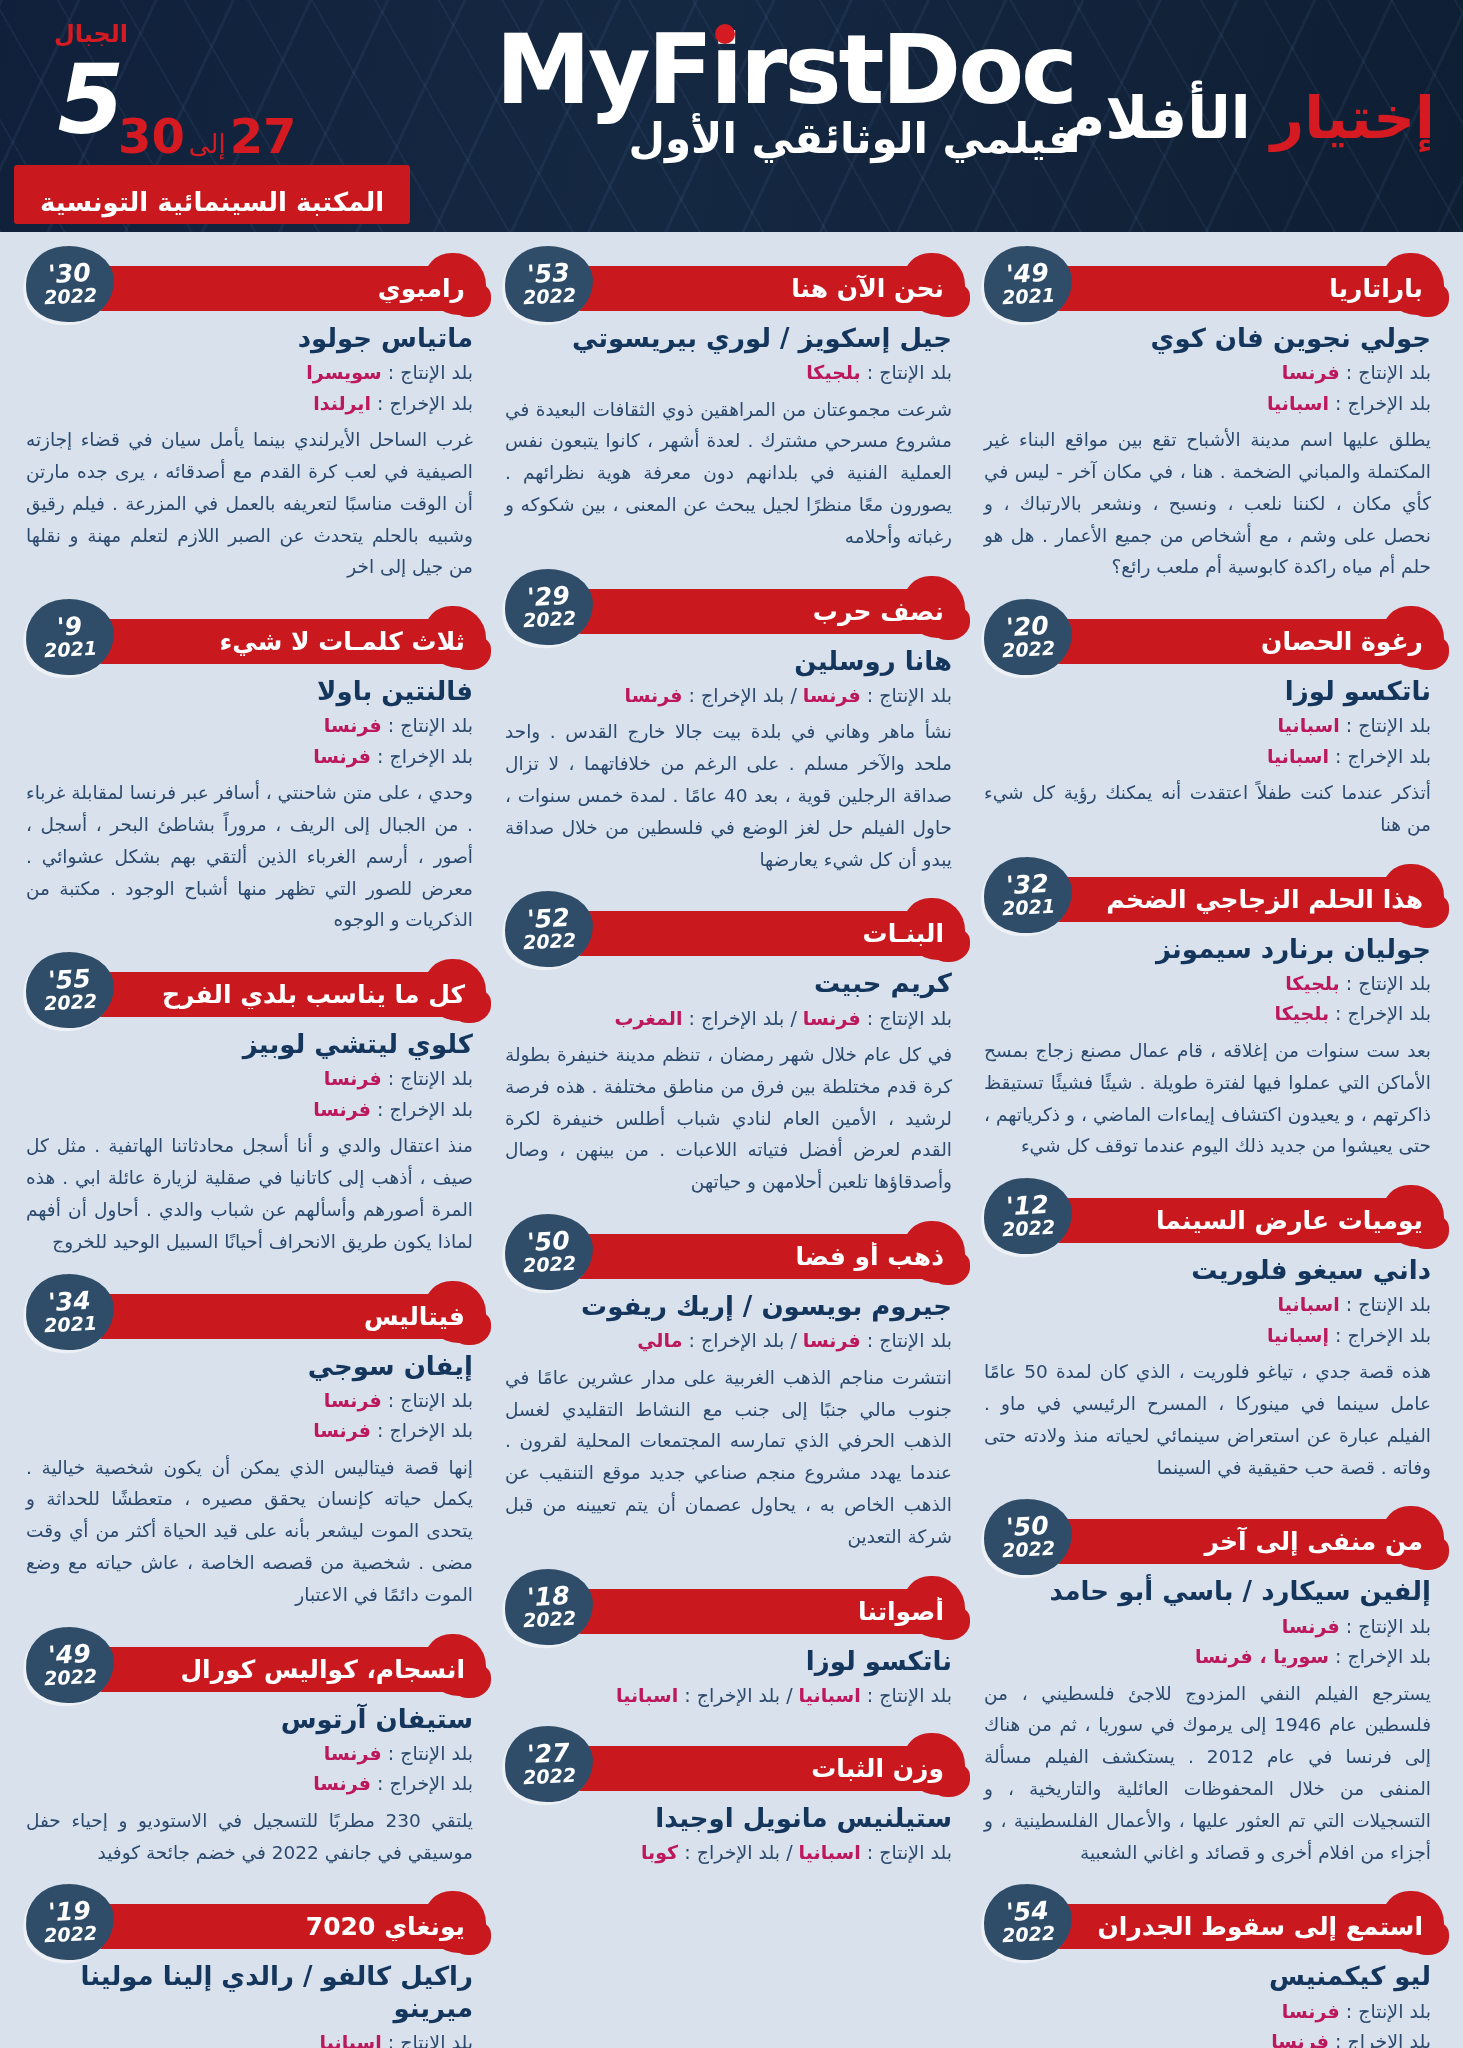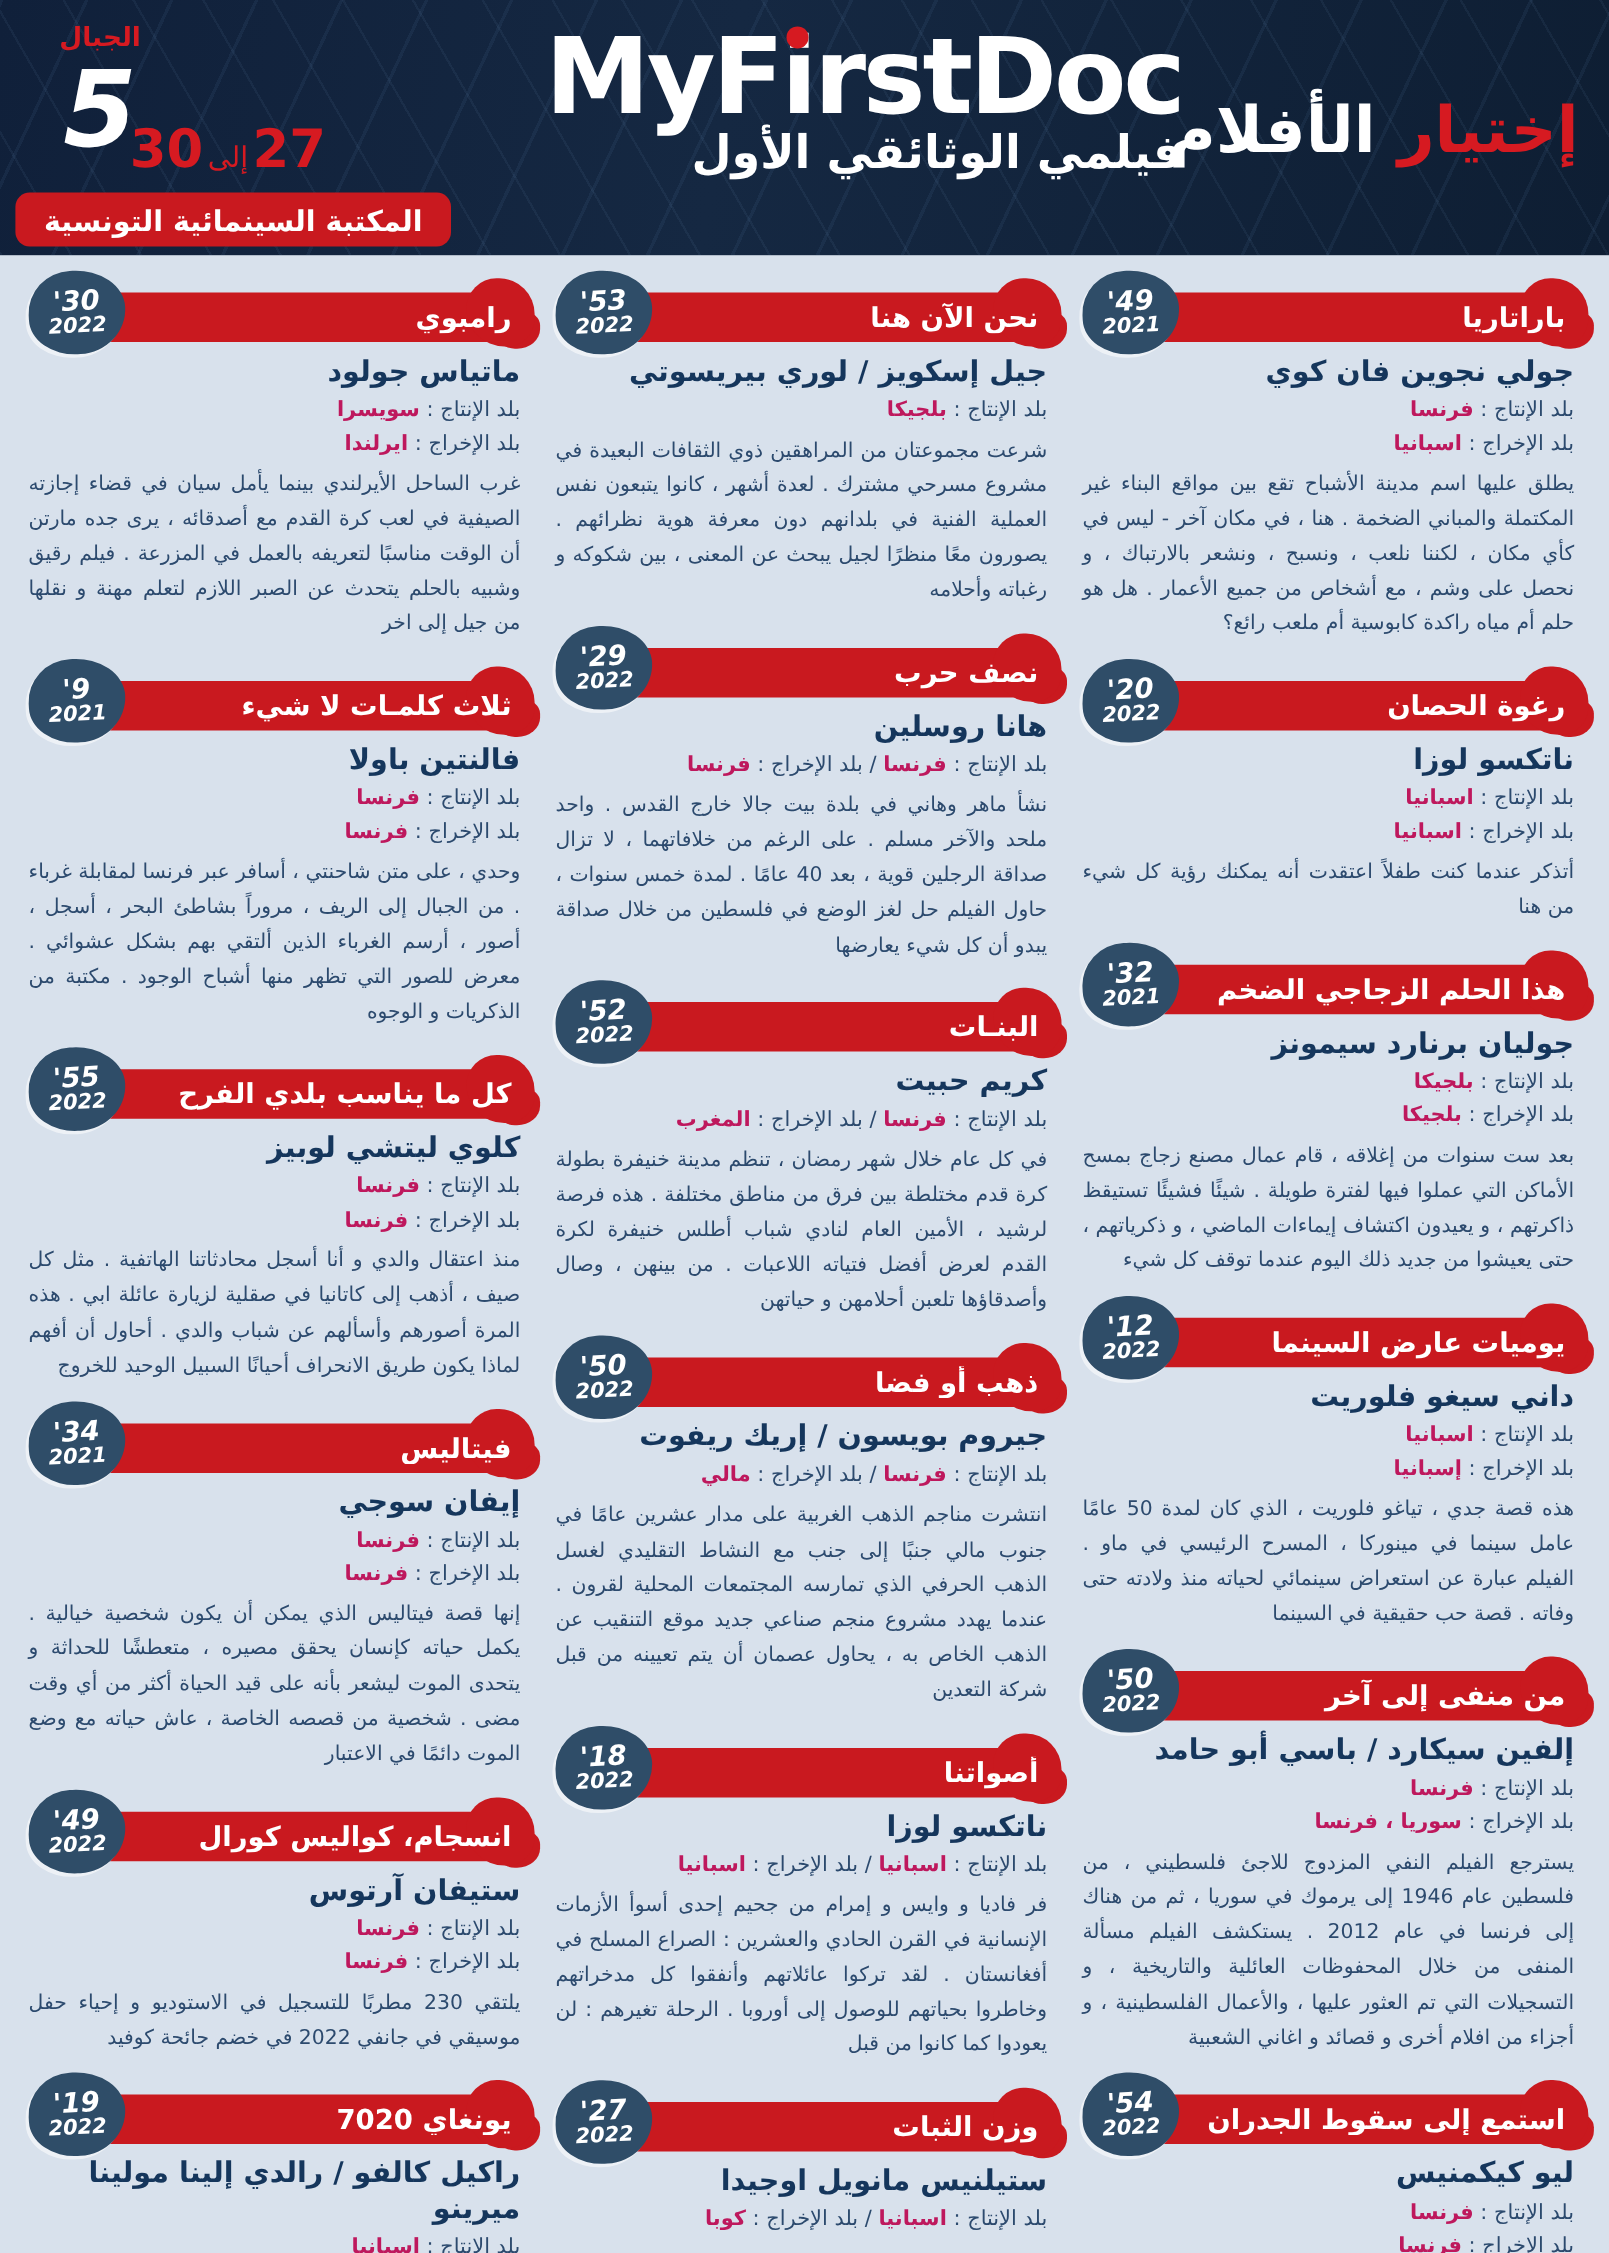--- a/index.html
+++ b/index.html
@@ -50,21 +50,21 @@
     content:""; position:absolute; left:6px; bottom:-4px; width:86px; height:86px;
     background:#c9191f; border-radius:48% 52% 46% 54%; z-index:-1;
   }
   .dates-block{ position:absolute; top:112px; left:118px; white-space:nowrap; }
   .dates-numbers{ font-size:48px; font-weight:bold; color:#d61a21; line-height:1; }
   .dates-numbers .to-word{ font-size:26px; font-weight:normal; color:#d61a21; margin:0 4px; }
   .dates-monthyear{ font-size:29px; color:#ffffff; margin-top:18px; }
   .organizer-strip{
     position:absolute; left:14px; bottom:8px;
     background:#c9191f; color:#fff; font-weight:bold; font-size:26px;
-    padding:12px 26px 7px 26px; border-radius:13px; white-space:nowrap;
+    padding:22px 26px 7px 26px; border-radius:3px; white-space:nowrap;
   }
   
   .content{
     display:flex; flex-direction:row; gap:26px;
     padding:14px 26px 26px 26px;
   }
   .column{ flex:1 1 0; min-width:0; }
   .film{ position:relative; padding-top:20px; margin-bottom:16px; }
   .banner{
     position:relative; height:45px; background:#c9191f;
@@ -295,21 +295,20 @@
       <div class="badge">
         <span class="badge-minutes">18'</span>
         <span class="badge-year">2022</span>
       </div>
       <span class="banner-title">أصواتنا</span>
     </div>
     <h3 class="director">ناتكسو لوزا</h3>
     <div>
           <p class="meta-line"><span>بلد الإنتاج : </span><b>اسبانيا</b> / <span>بلد الإخراج : </span><b>اسبانيا</b></p>
         </div>
-    <p class="synopsis">فر فاديا و وايس و إمرام من جحيم إحدى أسوأ الأزمات الإنسانية في القرن الحادي والعشرين : الصراع المسلح في أفغانستان . لقد تركوا عائلاتهم وأنفقوا كل مدخراتهم وخاطروا بحياتهم للوصول إلى أوروبا . الرحلة تغيرهم : لن يعودوا كما كانوا من قبل</p>
   </article>
 
   <article class="film">
     <div class="banner">
       <div class="badge">
         <span class="badge-minutes">27'</span>
         <span class="badge-year">2022</span>
       </div>
       <span class="banner-title">وزن الثبات</span>
     </div>

